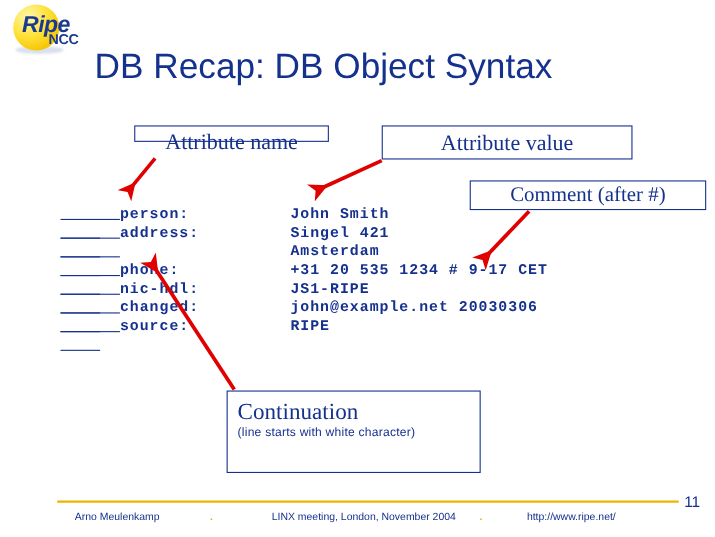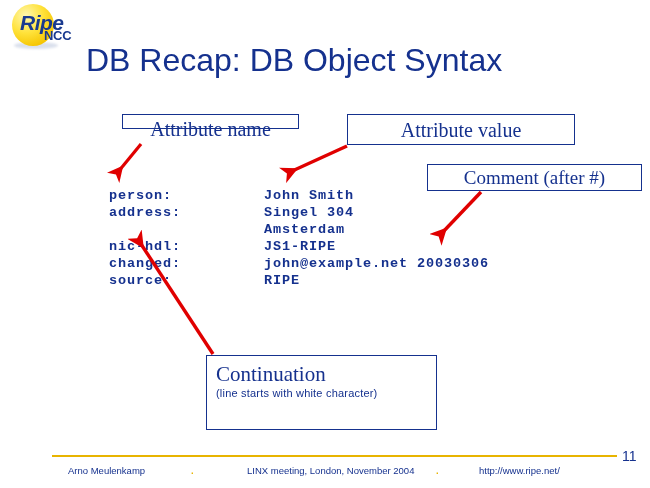--- a/index.html
+++ b/index.html
@@ -133,20 +133,21 @@
     font-family: "Liberation Mono", monospace;
     font-size: 13.5px;
     font-weight: bold;
     color: #15318e;
     letter-spacing: 0.9px;
   }
   #record .row {
     height: 17px;
     line-height: 17px;
     white-space: pre;
+    text-decoration: underline;
   }
   #record .key {
     display: inline-block;
     width: 155px;
   }
   #record .val {
     display: inline-block;
   }
 
   
@@ -215,24 +216,27 @@
   <div class="callout" id="box-continuation">
     <div class="cont-title">Continuation</div>
     <div class="cont-sub">(line starts with white character)</div>
   </div>
 
   <div id="record">
     <div class="row">
       <span class="key">person:</span><span class="val">John Smith</span>
     </div>
     <div class="row">
-      <span class="key">address:</span><span class="val">Singel 304</span>
+      <span class="key">address:</span><span class="val">Singel 421</span>
     </div>
     <div class="row">
       <span class="key"></span><span class="val">Amsterdam</span>
+    </div>
+    <div class="row">
+      <span class="key">phone:</span><span class="val">+31 20 535 1234 # 9-17 CET</span>
     </div>
     <div class="row">
       <span class="key">nic-hdl:</span><span class="val">JS1-RIPE</span>
     </div>
     <div class="row">
       <span class="key">changed:</span><span class="val">john@example.net 20030306</span>
     </div>
     <div class="row">
       <span class="key">source:</span><span class="val">RIPE</span>
     </div>

